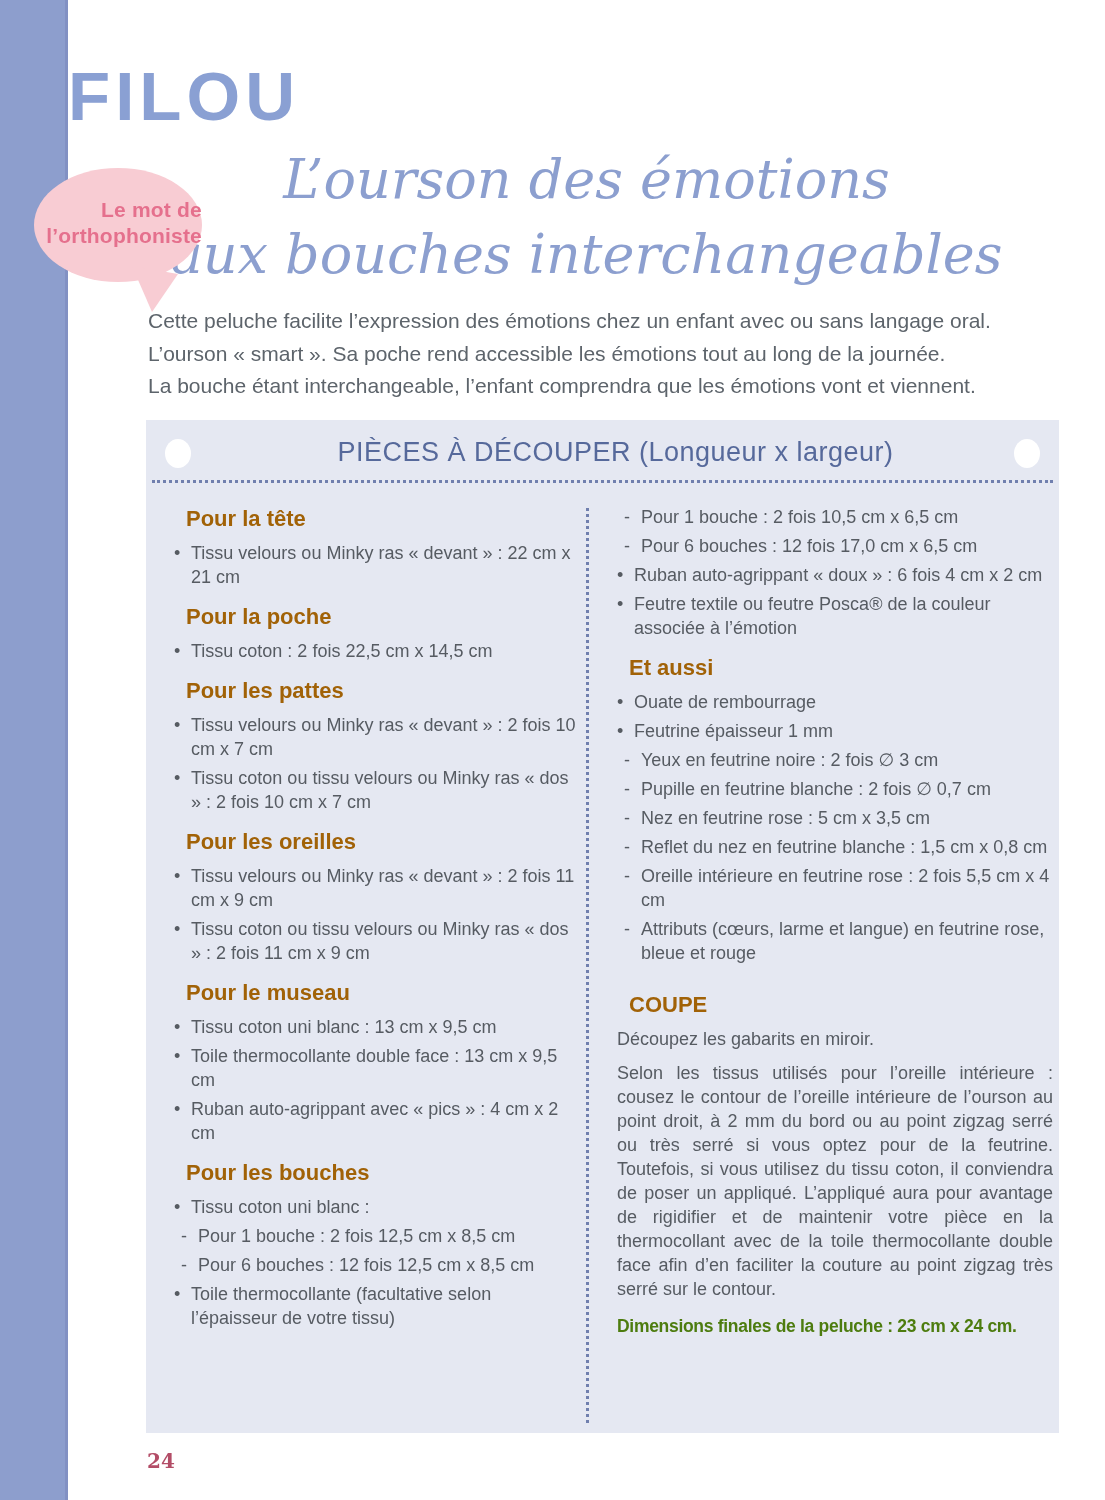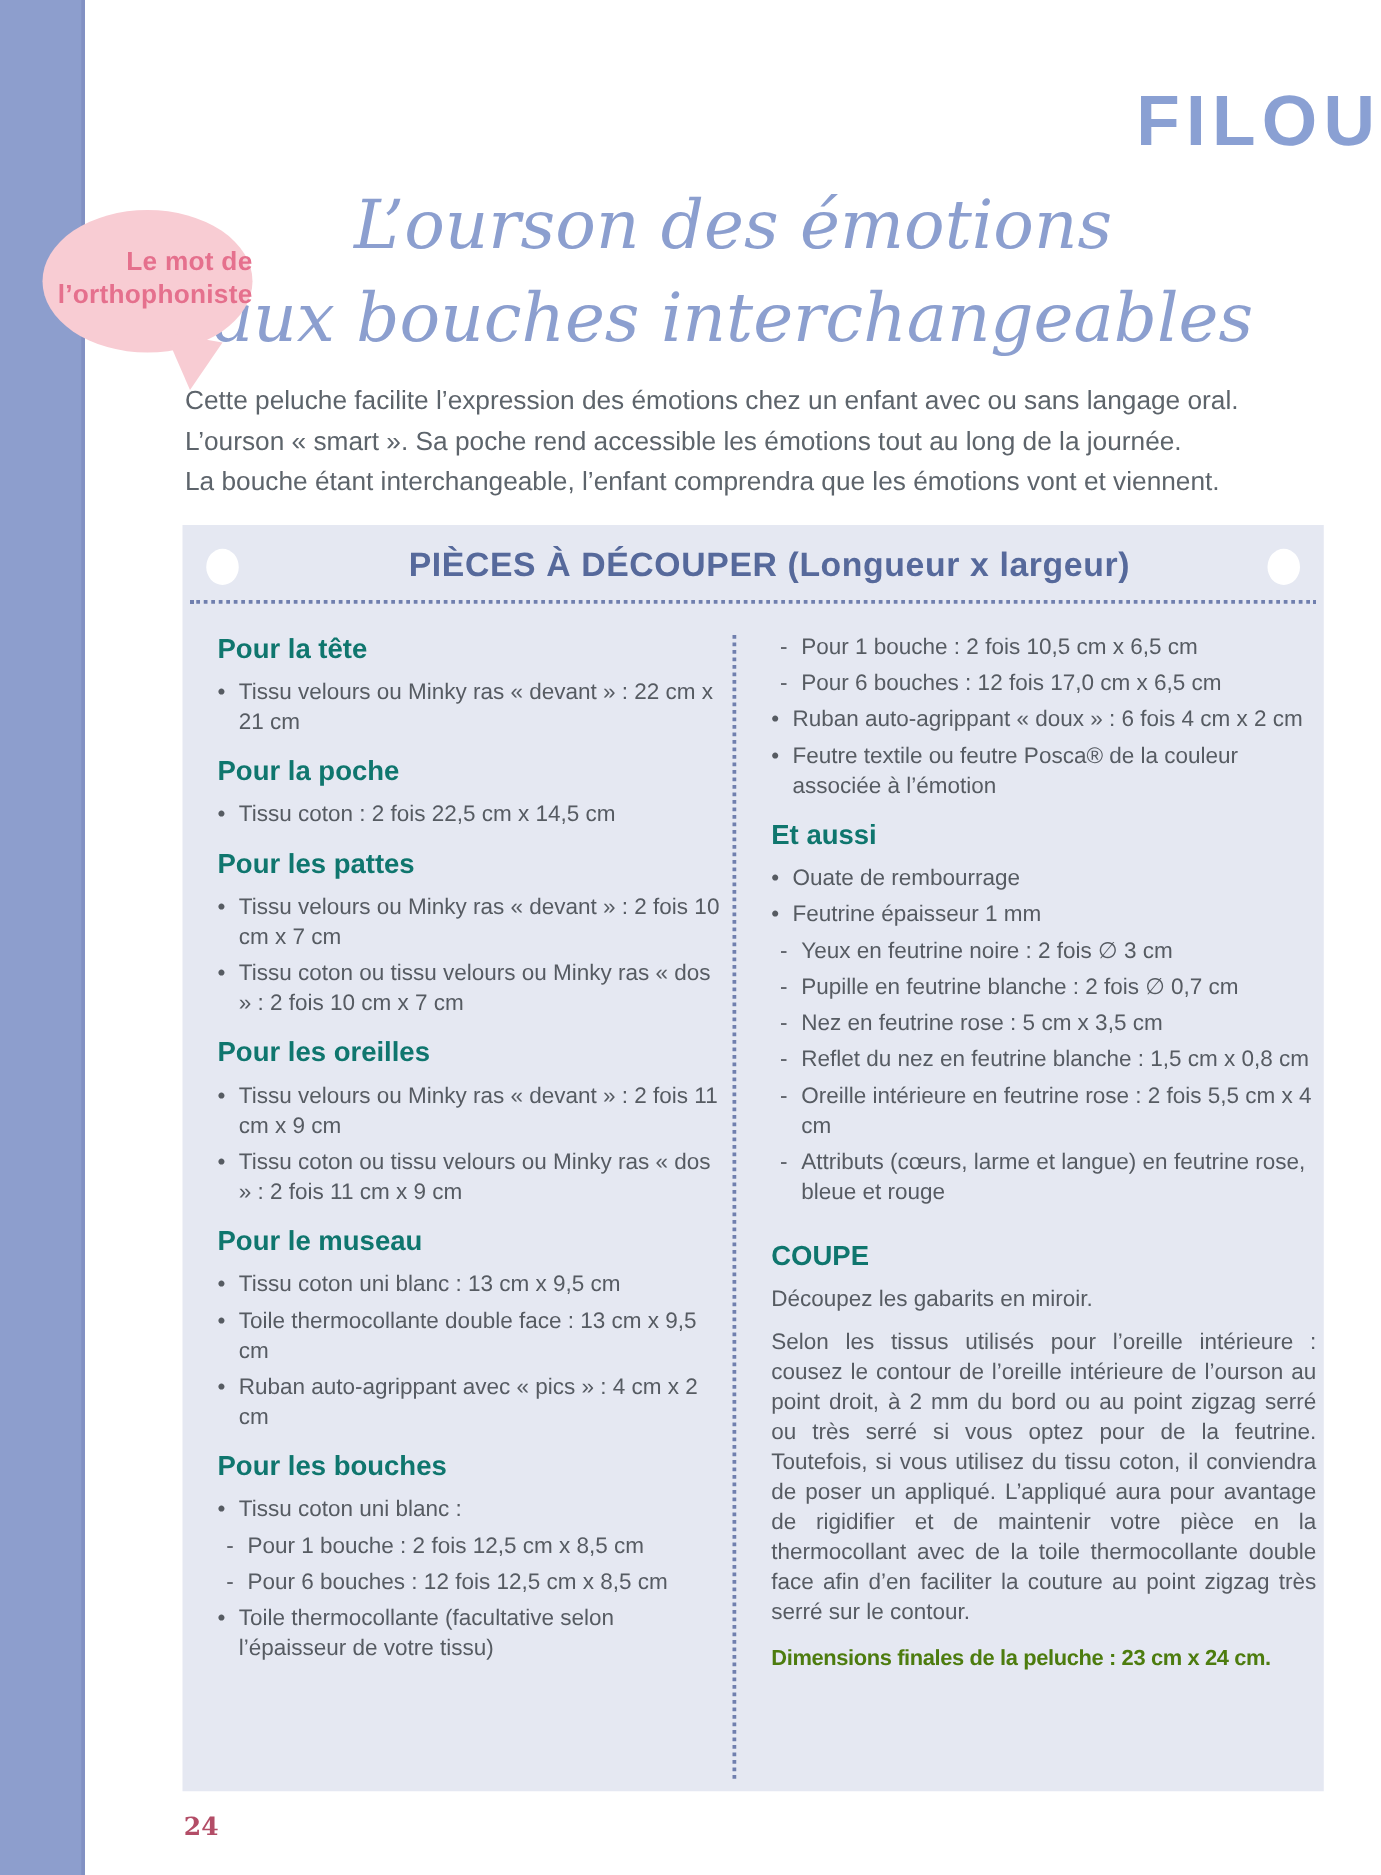--- a/index.html
+++ b/index.html
@@ -18,58 +18,58 @@
   .bubble { position:absolute; left:34px; top:168px; width:168px; height:114px; z-index:3; }
   .bubble-ellipse { position:absolute; left:0; top:0; width:168px; height:114px; background:#f8ccd3; border-radius:50%; }
   .bubble-tail { position:absolute; left:96px; top:98px; }
   .bubble-text {
     position:relative; z-index:1; text-align:right; padding-top:29px;
     color:#e5708d; font-weight:bold; font-size:21px; line-height:26px; letter-spacing:0.2px;
   }
 
   
   .title {
-    position:absolute; left:68px; top:52px; width:1037px; text-align:right;
-    font-size:57px; line-height:90px; font-weight:bold; color:#8aa0d3; letter-spacing:5px;
+    position:absolute; left:68px; top:52px; width:1037px; text-align:left;
+    font-size:69px; line-height:90px; font-weight:bold; color:#8aa0d3; letter-spacing:5px;
   }
   .subtitle {
     position:absolute; left:68px; top:142px; width:1037px; text-align:center;
     font-family:"DejaVu Serif", serif; font-style:italic;
     color:#8c9fcf; font-size:54px; line-height:75px;
   }
 
   
   .intro {
     position:absolute; left:148px; top:305px; width:915px;
     font-size:21px; line-height:32.5px; color:#5d646b;
   }
 
   
   .box {
     position:absolute; left:146px; top:420px; width:913px; height:1013px;
     background:#e5e8f2; overflow:hidden;
   }
   .box-header { position:relative; height:60px; }
   .box-title {
-    text-align:center; padding-top:17px; font-size:27px; font-weight:bold;
+    text-align:center; padding-top:17px; font-size:27px; font-weight:normal;
     color:#56699b; letter-spacing:0.5px;padding-left:26px;
   }
   .punch { position:absolute; top:19px; width:26px; height:29px; background:#ffffff; border-radius:50%; }
   .punch.left { left:19px; }
   .punch.right { right:19px; }
   .dotted-sep { margin:0 6px; height:0; border-top:3px dotted #707fae; }
 
   .columns { position:relative; display:flex; padding:22px 0 0 28px; }
   .v-divider { position:absolute; left:440px; top:88px; bottom:10px; width:0; border-left:3px dotted #707fae; }
 
   .col { font-size:18px; line-height:24px; color:#565b62; }
   .col-left  { width:406px; }
   .col-right { width:436px; margin-left:37px; }
 
-  .sec-heading { font-size:22px; line-height:28px; font-weight:bold; color:#0f766e; margin:14px 0 8px; }
+  .sec-heading { font-size:22px; line-height:28px; font-weight:bold; color:#a16207; margin:14px 12px 8px; }
   .col .section:first-child .sec-heading { margin-top:0; }
   .sec-heading.coupe { margin-top:26px; }
 
   .item { position:relative; margin-bottom:5px; }
   .item.bullet { padding-left:17px; }
   .item.bullet::before { content:"\2022"; position:absolute; left:0; top:0; }
   .item.dash { padding-left:24px; }
   .item.dash::before { content:"-"; position:absolute; left:7px; top:0; }
   .item.para { margin-bottom:10px; }
   .item.para-justify { text-align:justify; margin-bottom:13px; }

